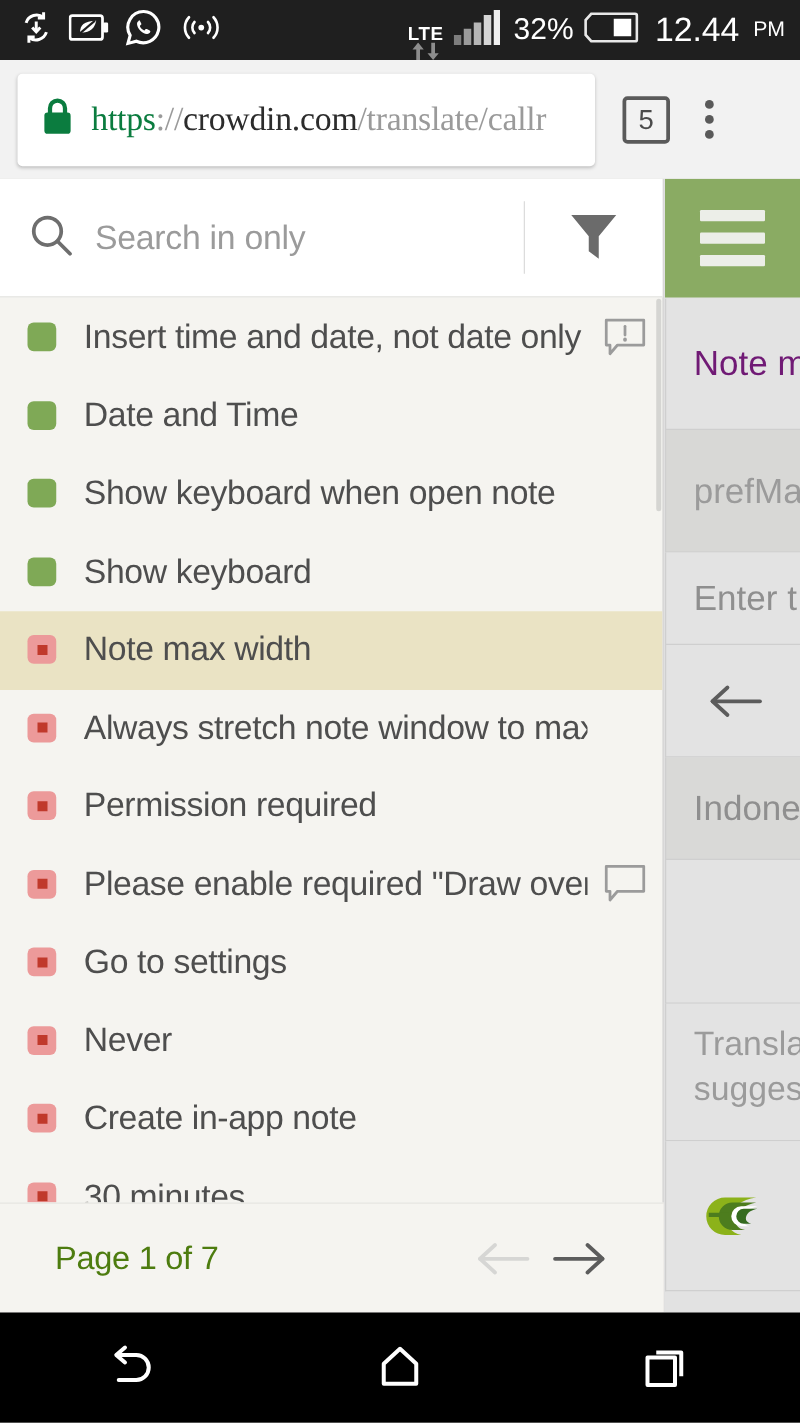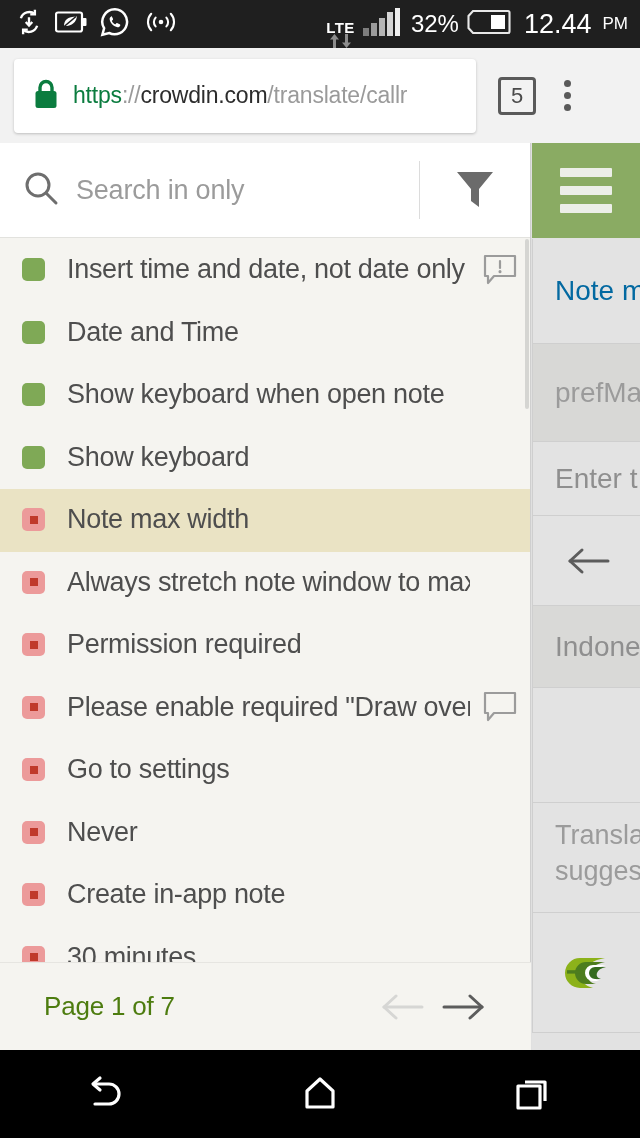--- a/index.html
+++ b/index.html
@@ -36,22 +36,23 @@
   }
   .omnibox {
     margin-left: 14px; width: 462px; height: 74px;
     background: #fff; border-radius: 4px;
     box-shadow: 0 1px 3px rgba(0,0,0,0.22);
     display: flex; align-items: center; padding: 0 12px 0 18px;
     overflow: hidden;
   }
   .lock { flex: 0 0 auto; margin-right: 13px; }
   .url-text {
-    font-size: 23px; white-space: nowrap; overflow: hidden;
+    font-size: 27px; white-space: nowrap; overflow: hidden;
     letter-spacing: -0.2px;
+    font-family: Liberation Serif, serif;
   }
   .u-scheme { color: #0b7c3f; }
   .u-sep { color: #9a9a9a; }
   .u-host { color: #2c2c2c; }
   .u-path { color: #9a9a9a; }
   .tabcount {
     margin-left: 22px; width: 38px; height: 38px;
     border: 3px solid #5a5a5a; border-radius: 4px;
     display: flex; align-items: center; justify-content: center;
     color: #4a4a4a; font-size: 22px; font-weight: 500;
@@ -122,21 +123,21 @@
     height: 95px; background: #8aab63;
     display: flex; flex-direction: column; align-items: center; justify-content: center; gap: 9px;
   }
   .hamburger span { display: block; width: 52px; height: 9px; background: #eceee8; border-radius: 1px; }
   .r-panel { position: absolute; top: 96px; left: 0; right: 0; bottom: 0; }
   .r-card {
     border-bottom: 1px solid #cfcfcf; border-left: 1px solid #cfcfcf;
     padding-left: 22px; display: flex; align-items: center;
     font-size: 28px; overflow: hidden; white-space: nowrap;
   }
-  .r-source { height: 105px; background: #e3e3e3; color: #0369a1; }
+  .r-source { height: 105px; background: #e3e3e3; color: #701a75; }
   .r-key    { height: 98px;  background: #d8d8d6; color: #9b9b9b; }
   .r-trans  { height: 74px;  background: #e3e3e3; color: #8f8f8f; }
   .r-back   { height: 90px;  background: #e3e3e3; align-items: center; justify-content: center; padding-left: 0;}
   .r-lang   { height: 82px;  background: #d9d9d7; color: #8f8f8f; }
   .r-blank  { height: 115px; background: #e3e3e3; }
   .r-sugg   {
     height: 110px; background: #e3e3e3; color: #9b9b9b;
     align-items: flex-start; padding-top: 14px; line-height: 1.35;
     white-space: normal; font-size: 27px;
   }

